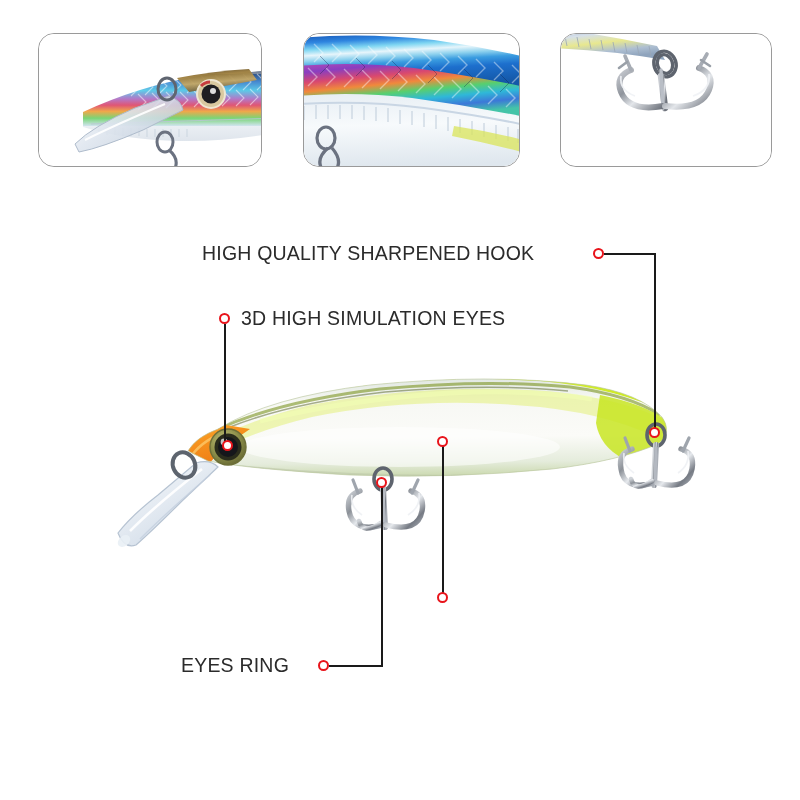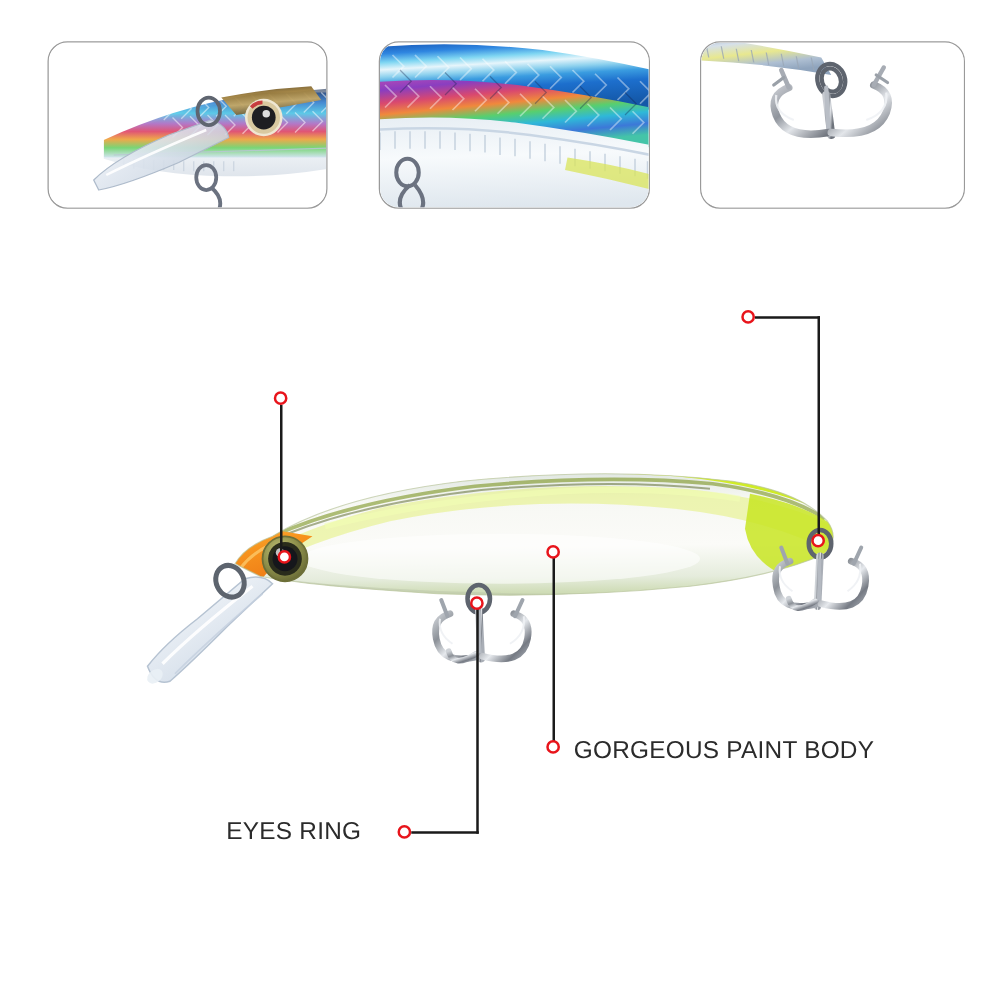--- a/index.html
+++ b/index.html
@@ -461,19 +461,20 @@
 
   <div class="marker" style="left:593px;top:248px;"></div>
   <div class="marker" style="left:219px;top:313px;"></div>
   <div class="marker" style="left:222px;top:440px;"></div>
   <div class="marker" style="left:649px;top:427px;"></div>
   <div class="marker" style="left:437px;top:436px;"></div>
   <div class="marker" style="left:437px;top:592px;"></div>
   <div class="marker" style="left:376px;top:477px;"></div>
   <div class="marker" style="left:318px;top:660px;"></div>
 
-
-
-  <div class="callout-label" style="left:459px;top:591px;">GORGEOUS PAINT BODY</div>
+  <div class="callout-label" style="left:202px;top:244px;">HIGH QUALITY SHARPENED HOOK</div>
+
+  <div class="callout-label" style="left:241px;top:309px;">3D HIGH SIMULATION EYES</div>
+
 
   <div class="callout-label" style="left:181px;top:656px;">EYES RING</div>
 
 </div>
 
 </body></html>

